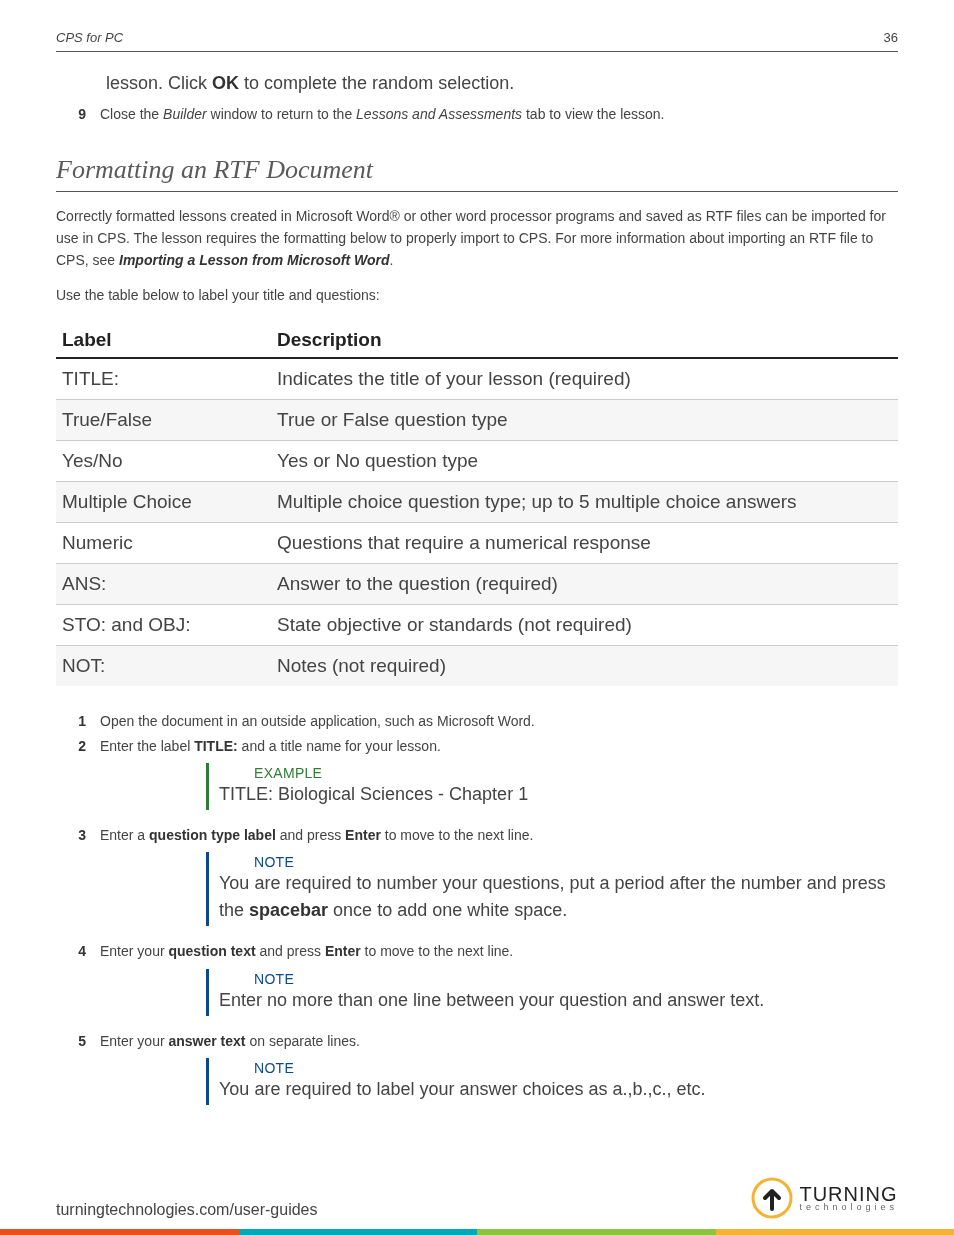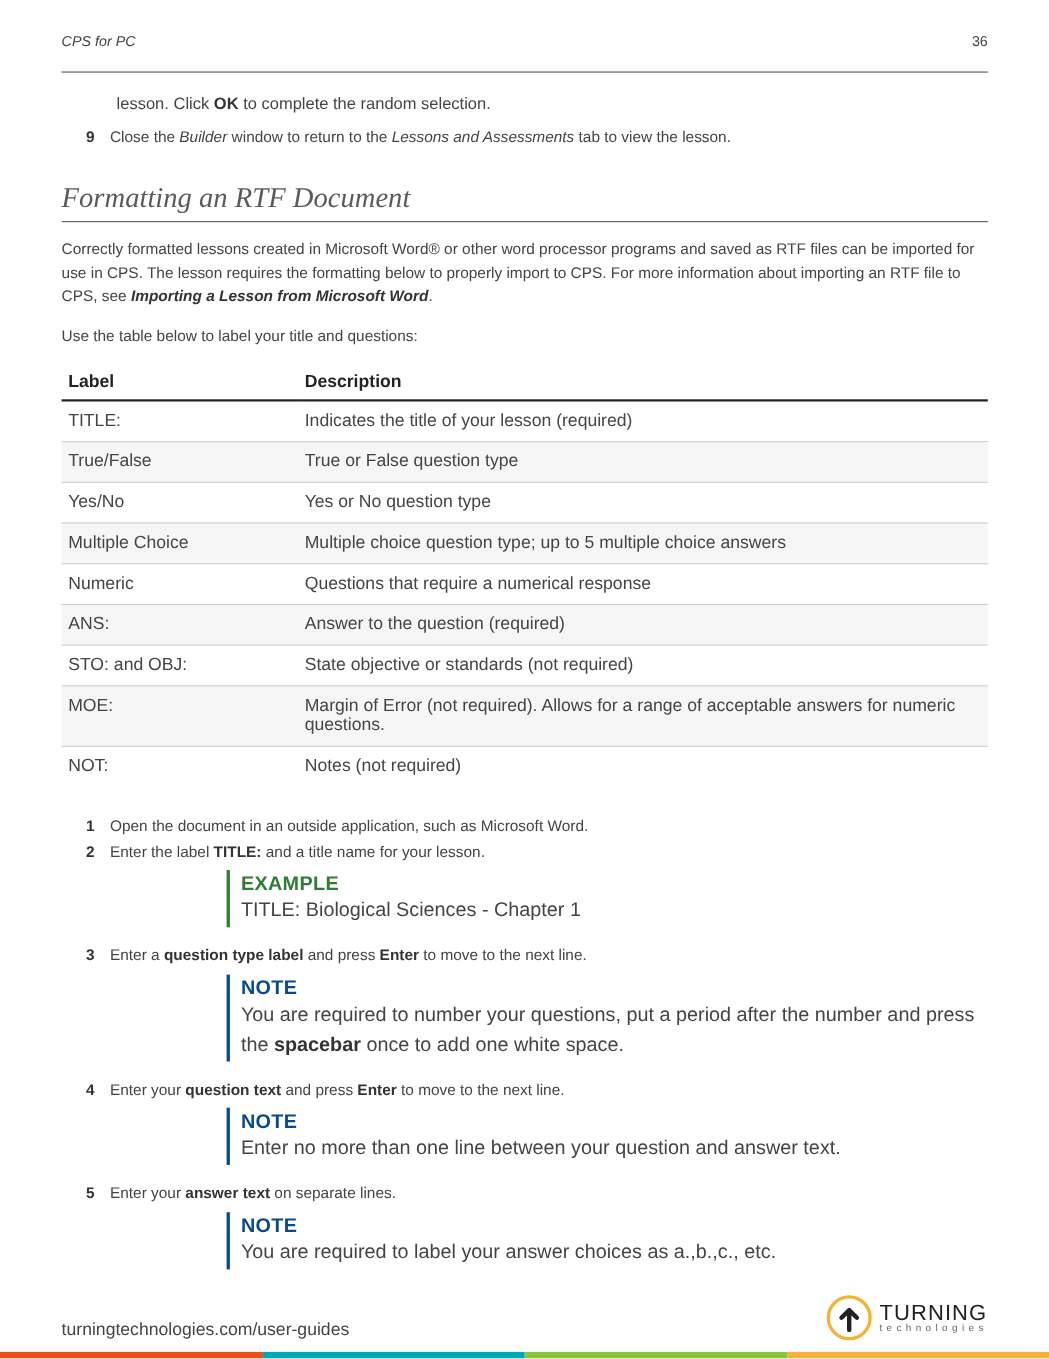--- a/index.html
+++ b/index.html
@@ -1,39 +1,39 @@
 <!DOCTYPE html>
 <html><head>
 <meta charset="utf-8">
 <style>
   * { box-sizing: border-box; margin: 0; padding: 0; }
   html, body { width: 954px; background: #fff; font-family: Arial, Helvetica, sans-serif; color: #333; }
   .page { padding: 30px 56px 0 56px; min-height: 1235px; position: relative; }
-  .header-row { display: flex; justify-content: space-between; border-bottom: 1px solid #555; padding-bottom: 20px; margin-bottom: 18px; }
+  .header-row { display: flex; justify-content: space-between; border-bottom: 1px solid #555; padding-bottom: 6px; margin-bottom: 18px; }
   .header-title { font-style: italic; font-size: 13px; color: #444; }
   .page-number { font-size: 13px; color: #444; }
-  .continued { margin-left: 50px; font-size: 15px; color: #444; line-height: 1.5; margin-bottom: 6px; }
+  .continued { margin-left: 50px; font-size: 18px; color: #444; line-height: 1.5; margin-bottom: 6px; }
   .num-list { list-style: none; margin: 0 0 20px 0; }
   .num-list li { display: flex; align-items: baseline; font-size: 14px; color: #444; line-height: 1.6; margin-bottom: 2px; }
   .num-list .num { font-weight: bold; width: 30px; text-align: right; margin-right: 14px; flex-shrink: 0; color: #333; }
   .num-list .body { flex: 1; }
   h2.section { font-family: Georgia, 'Times New Roman', serif; font-style: italic; font-weight: normal; color: #5a5a5a; font-size: 26px; border-bottom: 1px solid #555; padding-bottom: 6px; margin: 30px 0 14px 0; }
   .para { font-size: 14px; color: #444; line-height: 1.55; margin-bottom: 14px; }
-  table.labels { width: 100%; border-collapse: collapse; margin-bottom: 24px; font-size: 16px; }
+  table.labels { width: 100%; border-collapse: collapse; margin-bottom: 24px; font-size: 19px; }
   table.labels th { text-align: left; font-weight: bold; color: #222; padding: 8px 6px 6px 6px; border-bottom: 2px solid #222; }
   table.labels td { padding: 9px 6px; border-bottom: 1px solid #ccc; color: #444; vertical-align: top; }
   table.labels tr:nth-child(even) td { background: #f6f6f6; }
   table.labels tr:last-child td { border-bottom: none; }
   table.labels td:first-child { width: 215px; }
   .callout { margin: 6px 0 14px 150px; border-left: 3px solid; padding: 2px 10px 2px 10px; max-width: 700px; }
   .callout.example { border-color: #2e7d32; }
   .callout.example .co-head { color: #2e7d32; }
   .callout.note { border-color: #0b4a8a; }
   .callout.note .co-head { color: #0b4a8a; }
-  .co-head { font-weight: bold; font-size: 18px; letter-spacing: 0.3px; }
+  .co-head { font-weight: normal; font-size: 14px; letter-spacing: 0.3px; margin-left: 35px; }
   .co-body { font-size: 18px; color: #444; line-height: 1.5; }
   .footer { position: absolute; bottom: 0; left: 0; right: 0; }
   .footer-inner { display: flex; justify-content: space-between; align-items: flex-end; padding: 0 56px 10px 56px; }
   .footer-link { font-size: 16px; color: #444; }
   .logo { display: flex; align-items: center; gap: 6px; }
   .logo-text { line-height: 0.9; }
   .logo-text .t1 { font-size: 20px; letter-spacing: 1px; color: #222; font-weight: 500; }
   .logo-text .t2 { font-size: 9px; letter-spacing: 4px; color: #666; }
   .footer-bar { height: 6px; display: flex; }
   .footer-bar div { flex: 1; }
@@ -98,24 +98,20 @@
         </tr>
         <tr>
           <td>ANS:</td>
           <td>Answer to the question (required)</td>
         </tr>
         <tr>
           <td>STO: and OBJ:</td>
           <td>State objective or standards (not required)</td>
         </tr>
         <tr>
-          <td>MOE:</td>
-          <td>Margin of Error (not required). Allows for a range of acceptable answers for numeric questions.</td>
-        </tr>
-        <tr>
           <td>NOT:</td>
           <td>Notes (not required)</td>
         </tr>
       </tbody>
   </table>
 
   <ul class="num-list" id="steps-list">
       <li>
         <span class="num">1</span>
         <span class="body">Open the document in an outside application, such as Microsoft Word.</span>

